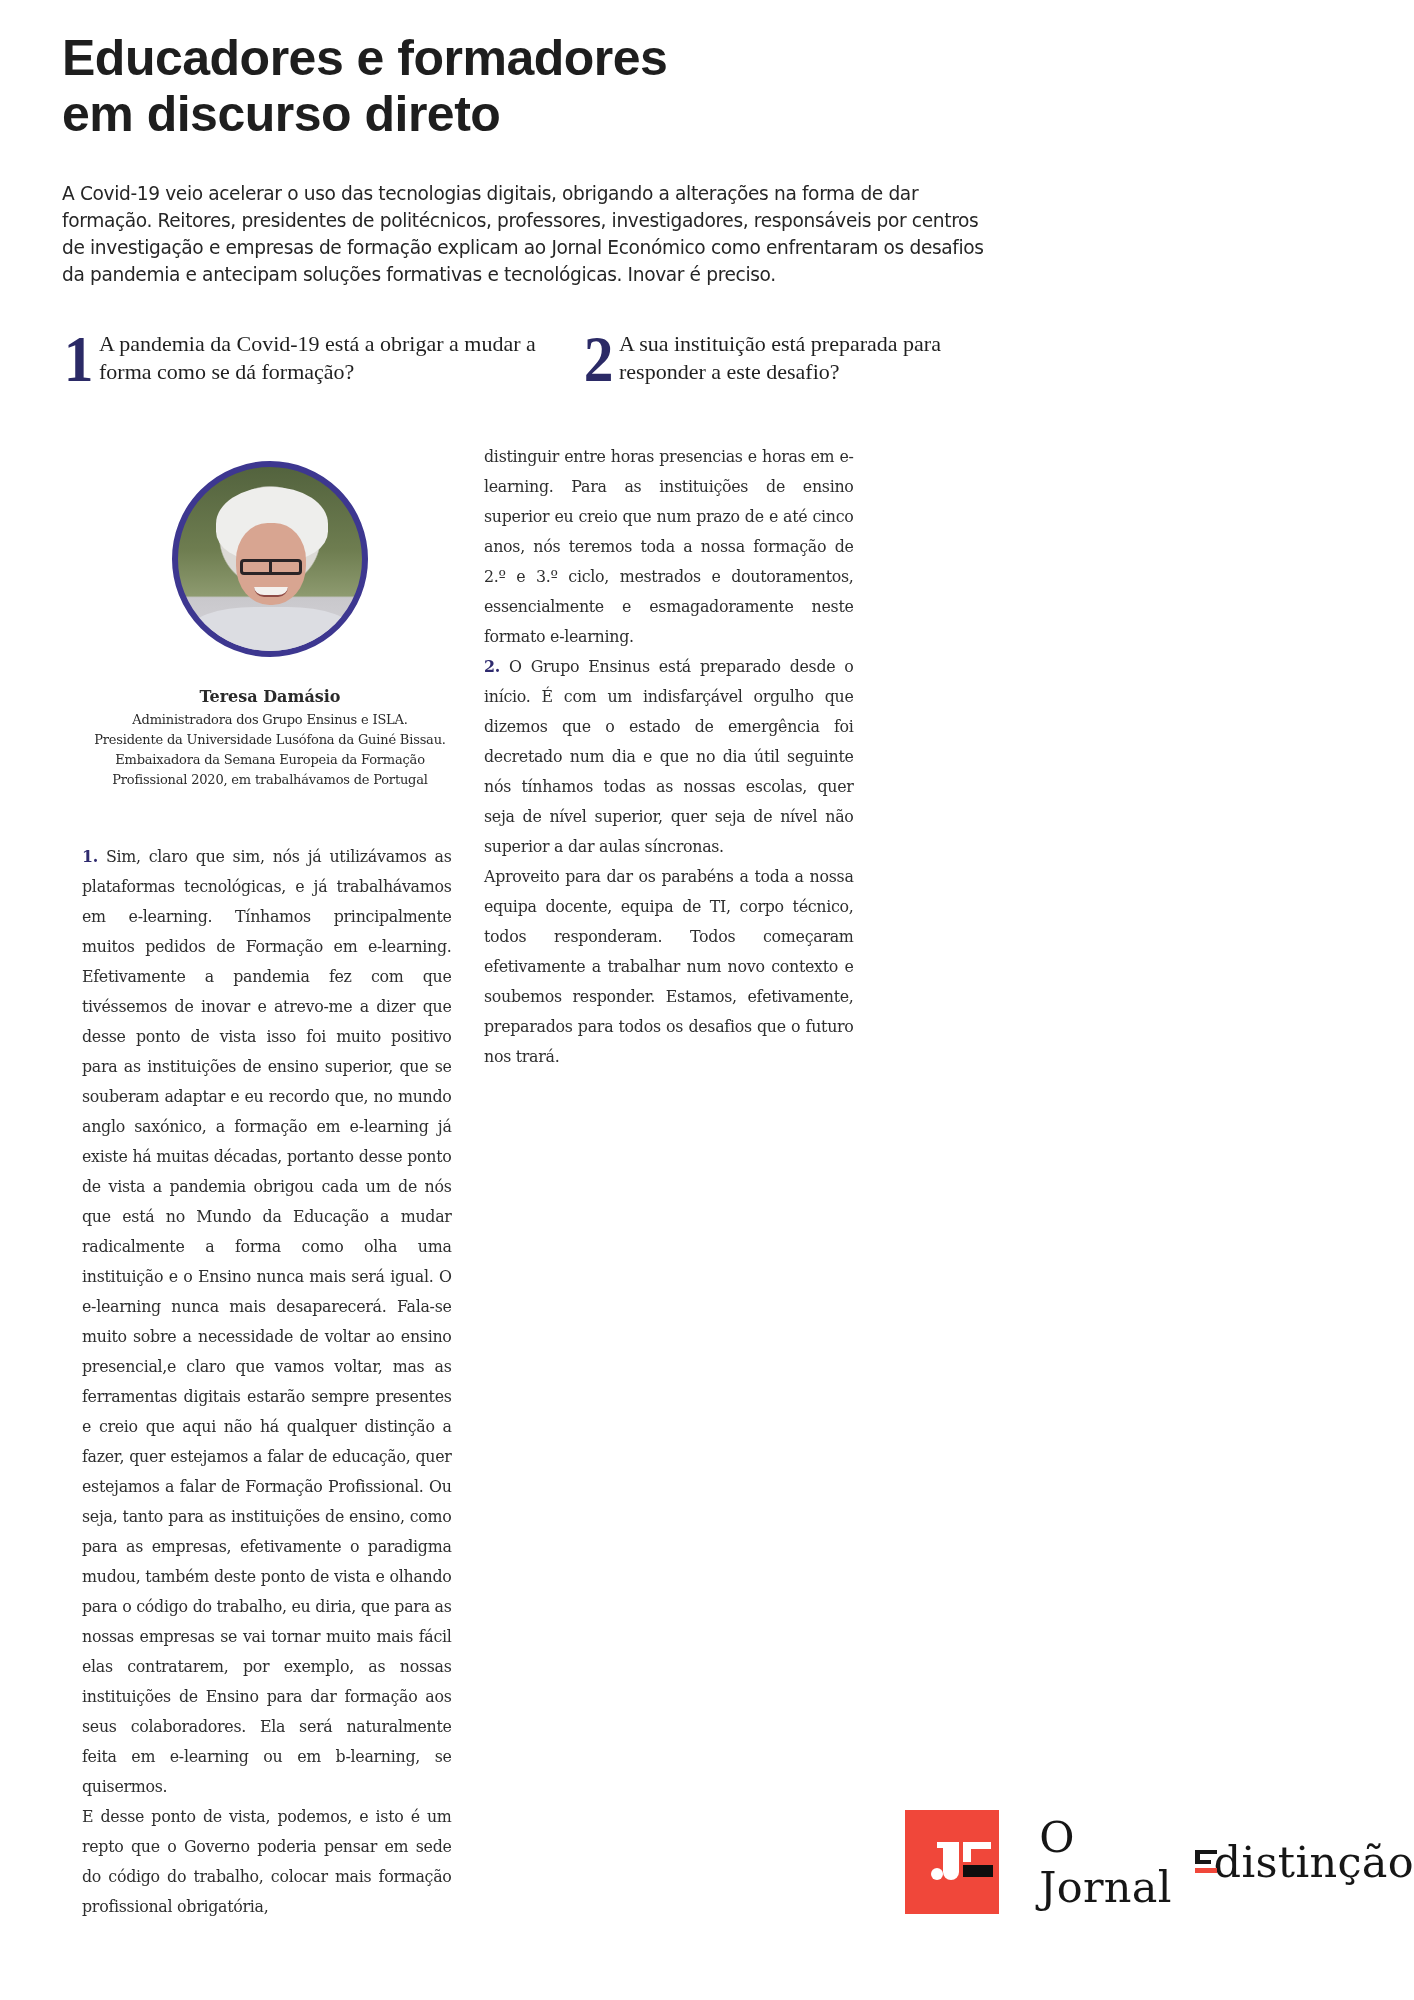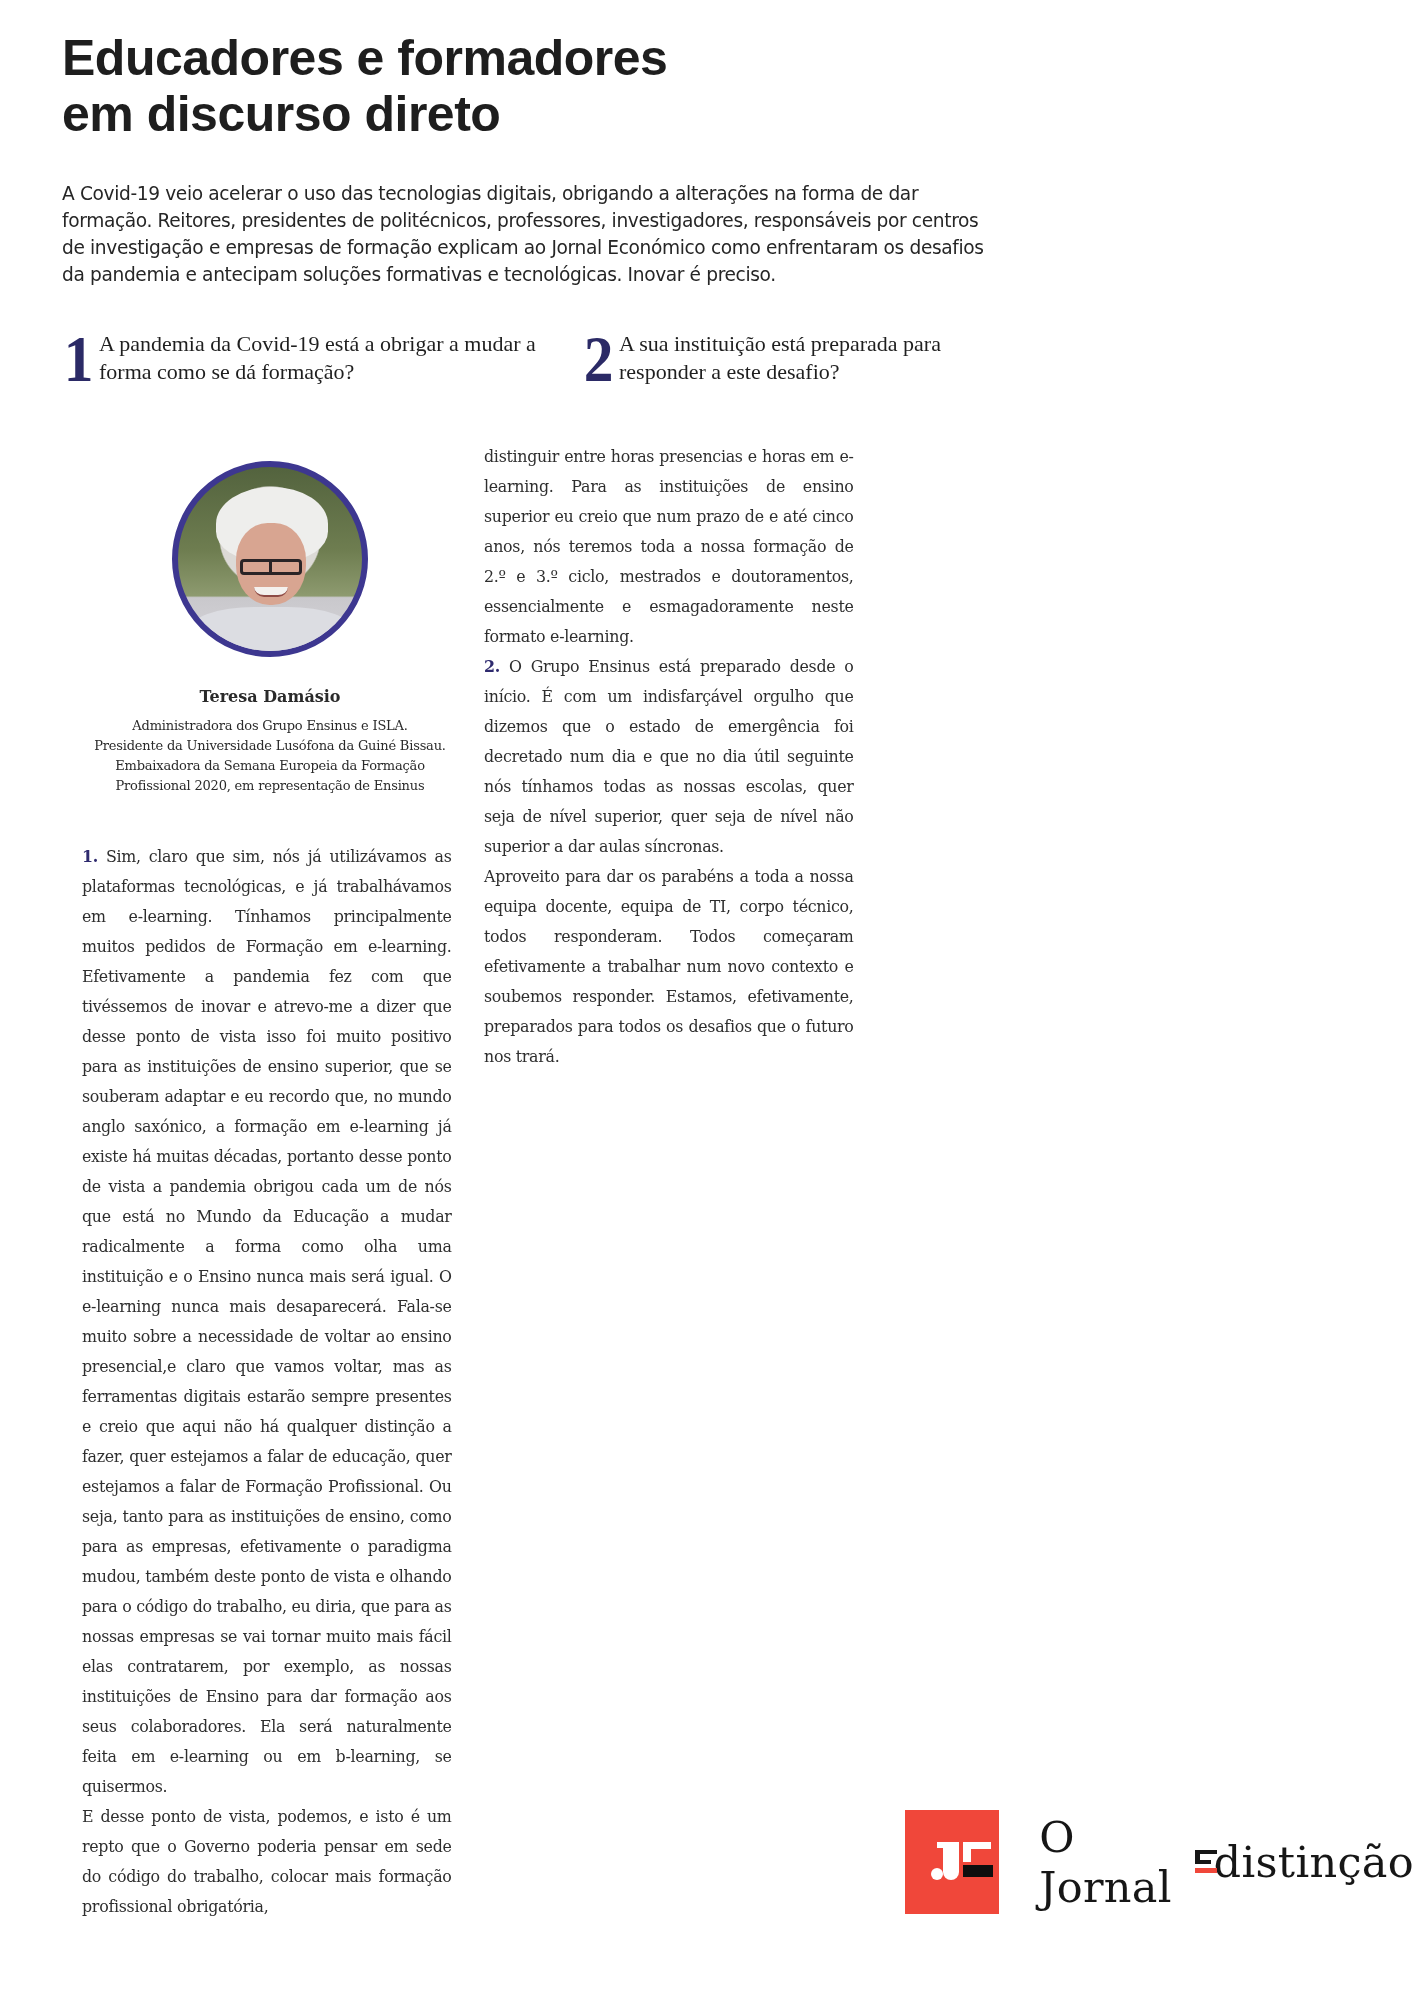--- a/index.html
+++ b/index.html
@@ -146,21 +146,21 @@
       top: 686px;
       width: 400px;
       text-align: center;
       font-family: "DejaVu Serif", serif;
       color: #2a2a2a;
     }
     .caption .name {
       font-weight: bold;
       font-size: 16px;
       line-height: 22px;
-      margin-bottom: 8px;
+      margin-bottom: 2px;
     }
     .caption .role {
       font-size: 13px;
       line-height: 20px;
       letter-spacing: -0.2px;
     }
 
     
     .col {
       position: absolute;
@@ -292,21 +292,21 @@
     <div class="face"></div>
     <div class="glasses"></div>
     <div class="smile"></div>
   </div>
 
   <div class="caption">
     <div class="name">Teresa Damásio</div>
     <div class="role">Administradora dos Grupo Ensinus e ISLA.</div>
     <div class="role">Presidente da Universidade Lusófona da Guiné Bissau.</div>
     <div class="role">Embaixadora da Semana Europeia da Formação</div>
-    <div class="role">Profissional 2020, em representação de Ensinus</div>
+    <div class="role">Profissional 2020, em trabalhávamos de Portugal</div>
   </div>
 
   <div class="col col-left">
     <p><span class="ans-num">1.</span> <span>Sim, claro que sim, nós já utilizávamos as plataformas tecnológicas, e já trabalhávamos em e-learning. Tínhamos principalmente muitos pedidos de Formação em e-learning. Efetivamente a pandemia fez com que tivéssemos de inovar e atrevo-me a dizer que desse ponto de vista isso foi muito positivo para as instituições de ensino superior, que se souberam adaptar e eu recordo que, no mundo anglo saxónico, a formação em e-learning já existe há muitas décadas, portanto desse ponto de vista a pandemia obrigou cada um de nós que está no Mundo da Educação a mudar radicalmente a forma como olha uma instituição e o Ensino nunca mais será igual. O e-learning nunca mais desaparecerá. Fala-se muito sobre a necessidade de voltar ao ensino presencial,e claro que vamos voltar, mas as ferramentas digitais estarão sempre presentes e creio que aqui não há qualquer distinção a fazer, quer estejamos a falar de educação, quer estejamos a falar de Formação Profissional. Ou seja, tanto para as instituições de ensino, como para as empresas, efetivamente o paradigma mudou, também deste ponto de vista e olhando para o código do trabalho, eu diria, que para as nossas empresas se vai tornar muito mais fácil elas contratarem, por exemplo, as nossas instituições de Ensino para dar formação aos seus colaboradores. Ela será naturalmente feita em e-learning ou em b-learning, se quisermos.</span></p>
     <p>E desse ponto de vista, podemos, e isto é um repto que o Governo poderia pensar em sede do código do trabalho, colocar mais formação profissional obrigatória,</p>
   </div>
 
   <div class="col col-right">
     <p>distinguir entre horas presencias e horas em e-learning. Para as instituições de ensino superior eu creio que num prazo de e até cinco anos, nós teremos toda a nossa formação de 2.º e 3.º ciclo, mestrados e doutoramentos, essencialmente e esmagadoramente neste formato e-learning.</p>
     <p><span class="ans-num">2.</span> <span>O Grupo Ensinus está preparado desde o início. É com um indisfarçável orgulho que dizemos que o estado de emergência foi decretado num dia e que no dia útil seguinte nós tínhamos todas as nossas escolas, quer seja de nível superior, quer seja de nível não superior a dar aulas síncronas.</span></p>

